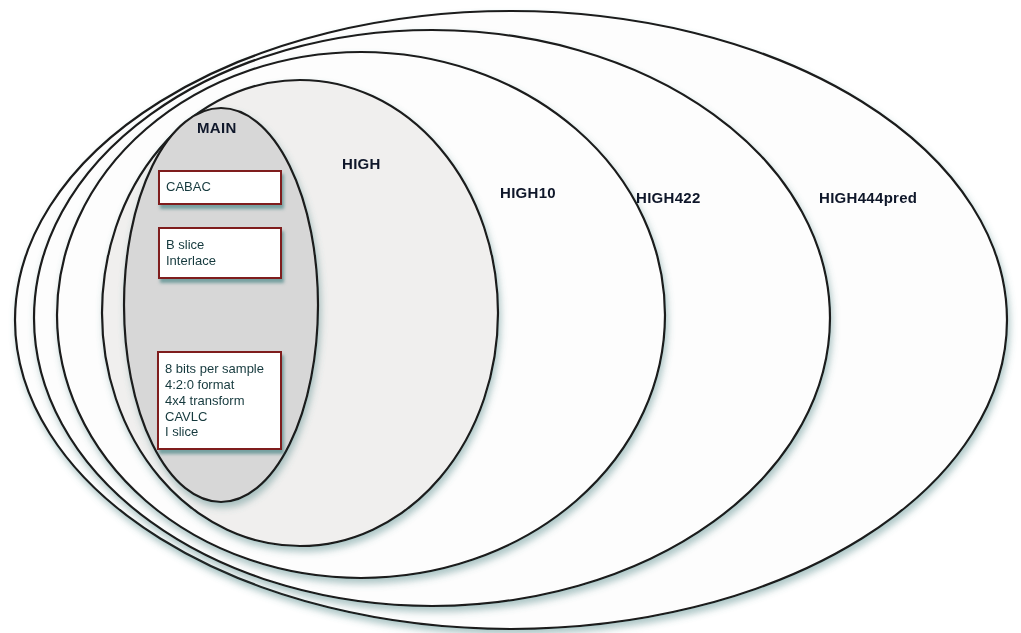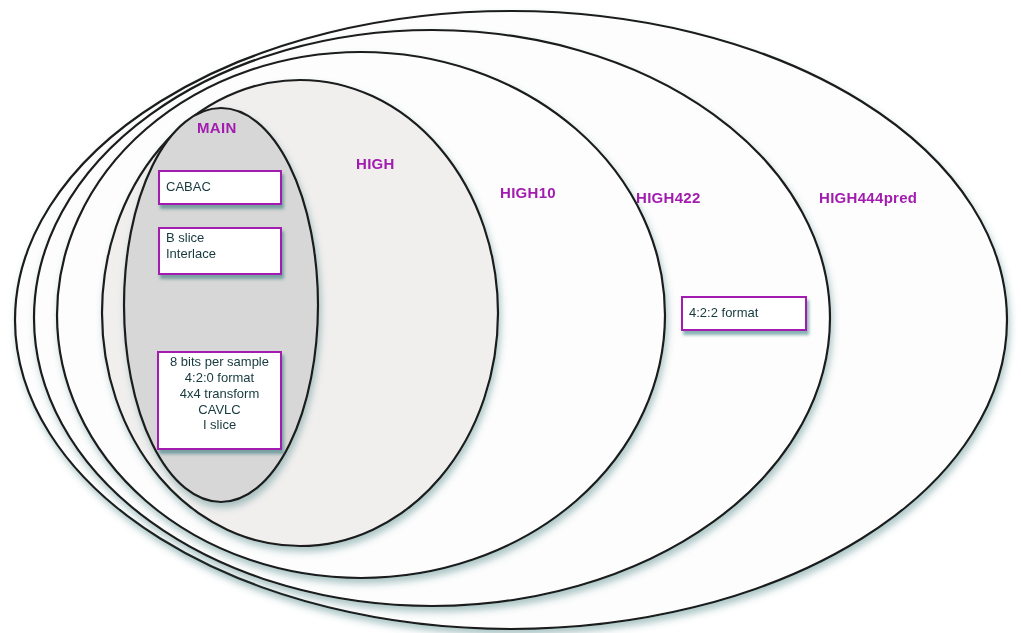--- a/index.html
+++ b/index.html
@@ -9,30 +9,30 @@
     height: 633px;
     background: #ffffff;
     overflow: hidden;
     font-family: "Liberation Sans", sans-serif;
   }
   .stage svg { position: absolute; left: 0; top: 0; }
   .plabel {
     position: absolute;
     font-weight: bold;
     font-size: 15px;
-    color: #a21caf;
+    color: #0f172a;
     letter-spacing: 0.3px;
     white-space: nowrap;
   }
   .fbox {
     position: absolute;
     box-sizing: border-box;
     background: #ffffff;
-    border: 2px solid #a21caf;
-    padding: 1px 6px;
+    border: 2px solid #7f1d1d;
+    padding: 8px 6px;
     font-size: 13px;
     line-height: 1.22;
     color: #15393d;
     white-space: pre-line;
     overflow-wrap: break-word;
     box-shadow: 2px 4px 3px rgba(40, 115, 115, 0.55);
   }
 </style>
 </head>
 <body>
@@ -46,32 +46,31 @@
       </filter>
     </defs>
     <ellipse cx="511" cy="320" rx="496" ry="309" fill="#fdfdfd" stroke="#1b1b1b" stroke-width="2.2" filter="url(#eshadow)"></ellipse>
     <ellipse cx="432" cy="318" rx="398" ry="288" fill="#fdfdfd" stroke="#1b1b1b" stroke-width="2.2" filter="url(#eshadow)"></ellipse>
     <ellipse cx="361" cy="315" rx="304" ry="263" fill="#fdfdfd" stroke="#1b1b1b" stroke-width="2.2" filter="url(#eshadow)"></ellipse>
     <ellipse cx="300" cy="313" rx="198" ry="233" fill="#f0efee" stroke="#1b1b1b" stroke-width="2.2" filter="url(#eshadow)"></ellipse>
     <ellipse cx="221" cy="305" rx="97" ry="197" fill="#d7d7d7" stroke="#1b1b1b" stroke-width="2.2" filter="url(#eshadow)"></ellipse>
   </svg>
 
   <div class="plabel" style="left:197px; top:119px;">MAIN</div>
-  <div class="plabel" style="left:356px; top:155px;">HIGH</div>
+  <div class="plabel" style="left:342px; top:155px;">HIGH</div>
   <div class="plabel" style="left:500px; top:184px;">HIGH10</div>
   <div class="plabel" style="left:636px; top:189px;">HIGH422</div>
   <div class="plabel" style="left:819px; top:189px;">HIGH444pred</div>
 
   <div class="fbox" style="left:158px; top:170px; width:124px; min-height:35px; padding-top:7px;">CABAC</div>
   <div class="fbox" style="left:158px; top:227px; width:124px; min-height:48px;">B slice
 Interlace</div>
-  <div class="fbox" style="left:157px; top:351px; width:125px; min-height:99px;text-align:center;">8 bits per sample
+  <div class="fbox" style="left:157px; top:351px; width:125px; min-height:99px;">8 bits per sample
 4:2:0 format
 4x4 transform
 CAVLC
 I slice</div>
 
 
 
-  <div class="fbox" style="left:681px; top:296px; width:126px; min-height:35px; padding-top:7px;">4:2:2 format</div>
 
 
 </div>
 
 </body></html>

